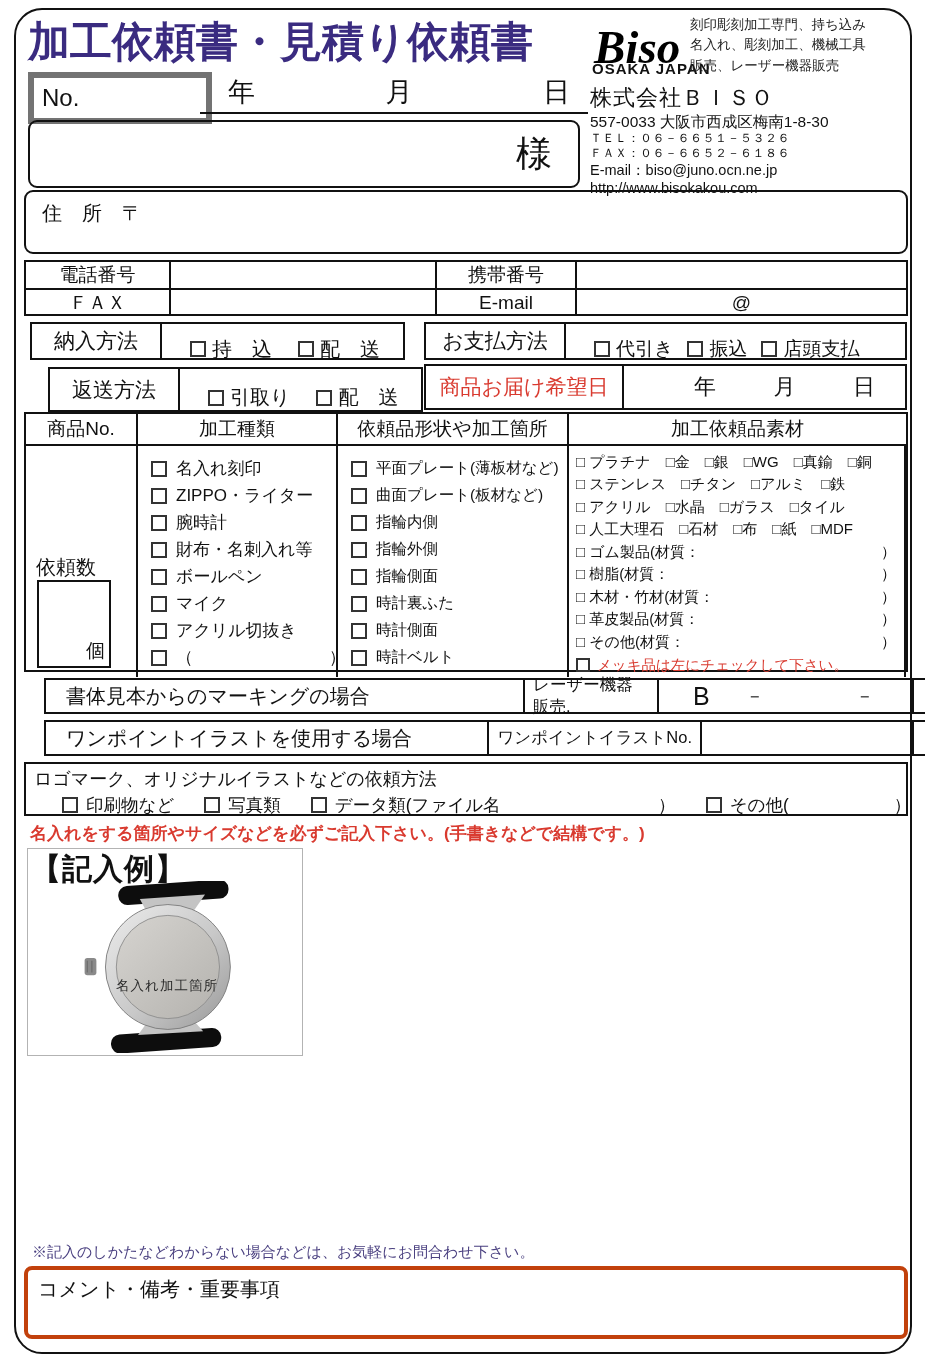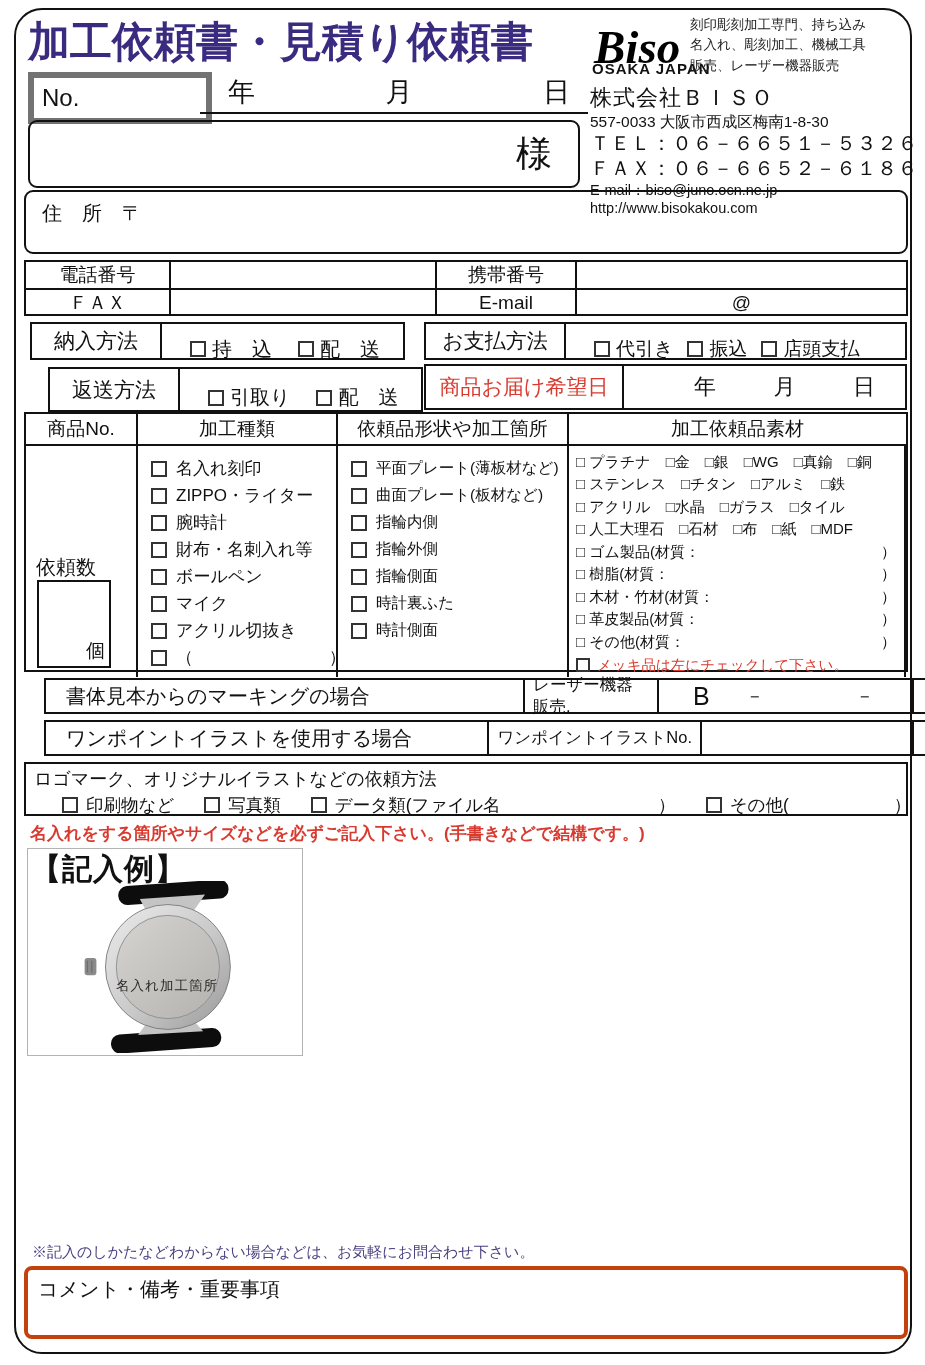--- a/index.html
+++ b/index.html
@@ -8,21 +8,21 @@
   .abs{position:absolute;}
   .outer-frame{left:14px;top:8px;width:894px;height:1342px;border:2.5px solid #111;border-radius:28px;}
   
   .form-title{left:28px;top:14px;font-size:42px;font-weight:bold;color:#3A2B80;letter-spacing:0px;white-space:nowrap;}
   .logo-script{left:594px;top:20px;font-family:Liberation Serif, serif;font-style:italic;font-weight:bold;font-size:47px;color:#000000;}
   .logo-sub{left:592px;top:60px;font-size:15px;font-weight:bold;letter-spacing:1px;}
   .tagline{left:690px;top:15px;font-size:13.5px;line-height:1.5;color:#222;}
   .company{left:590px;top:84px;line-height:1.25;}
   .co-name{font-size:22px;letter-spacing:1px;}
   .co-addr{font-size:15.5px;}
-  .co-tel,.co-fax{font-size:20px;letter-spacing:.5px;}
+  .co-tel,.co-fax{font-size:12px;letter-spacing:.5px;}
   .co-mail,.co-web{font-size:14.5px;}
   .no-box{left:28px;top:72px;width:172px;height:40px;border:6px solid #737373;display:flex;align-items:center;}
   .no-label{font-size:24px;margin-left:8px;}
   .date-row{left:210px;top:74px;width:378px;display:flex;justify-content:space-between;padding:0 18px;box-sizing:border-box;font-size:27px;}
   .date-underline{left:200px;top:110px;width:388px;border-bottom:2px solid #111;height:2px;}
   .name-box{left:28px;top:120px;width:548px;height:64px;border:2px solid #111;border-radius:9px;display:flex;align-items:center;justify-content:flex-end;}
   .honorific{font-size:36px;margin-right:26px;}
   .addr-box{left:24px;top:190px;width:884px;height:64px;border:2px solid #111;border-radius:9px;box-sizing:border-box;}
   .addr-label{font-size:20px;margin:8px 0 0 16px;}
   
@@ -296,20 +296,24 @@
           <div class="chk-item">
             <span class="cb"></span>
             <span>時計裏ふた</span>
           </div>
 
           <div class="chk-item">
             <span class="cb"></span>
             <span>時計側面</span>
           </div>
 
+          <div class="chk-item">
+            <span class="cb"></span>
+            <span>時計ベルト</span>
+          </div>
         </div>
       <div class="ob w4 mat-col">
         <div>
 
             <div class="mat-row">
               <span>□ プラチナ　□金　□銀　□WG　□真鍮　□銅</span>
               <span></span>
             </div>
 
             <div class="mat-row">

